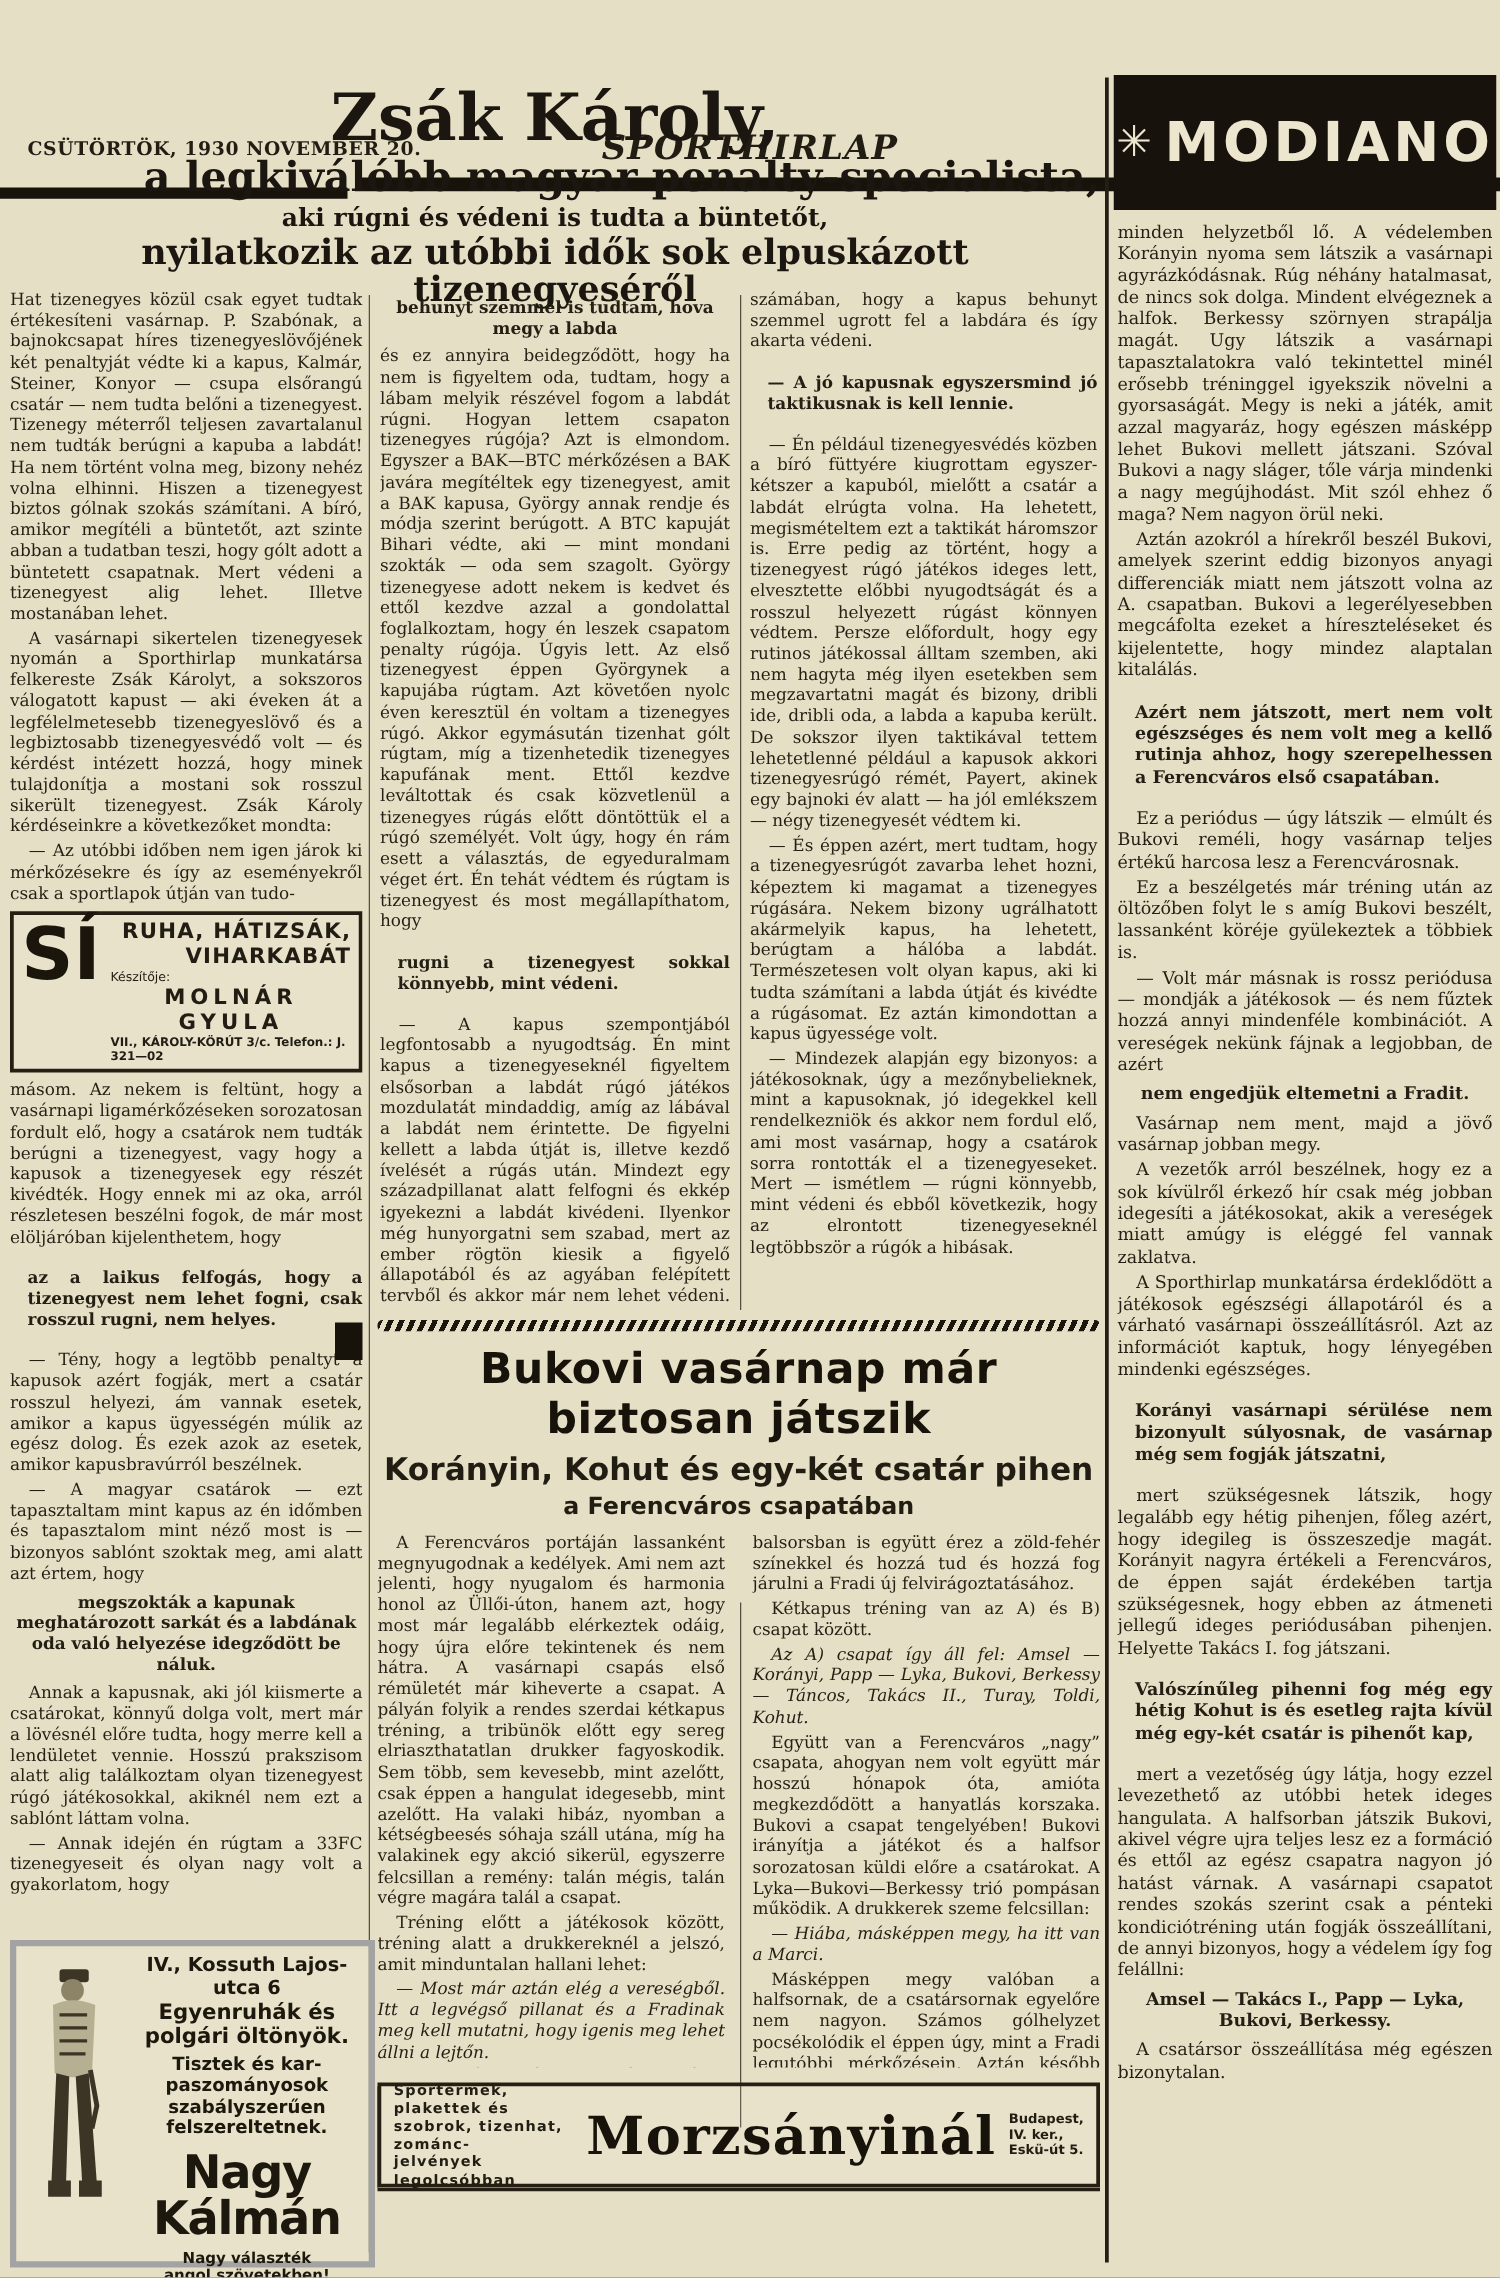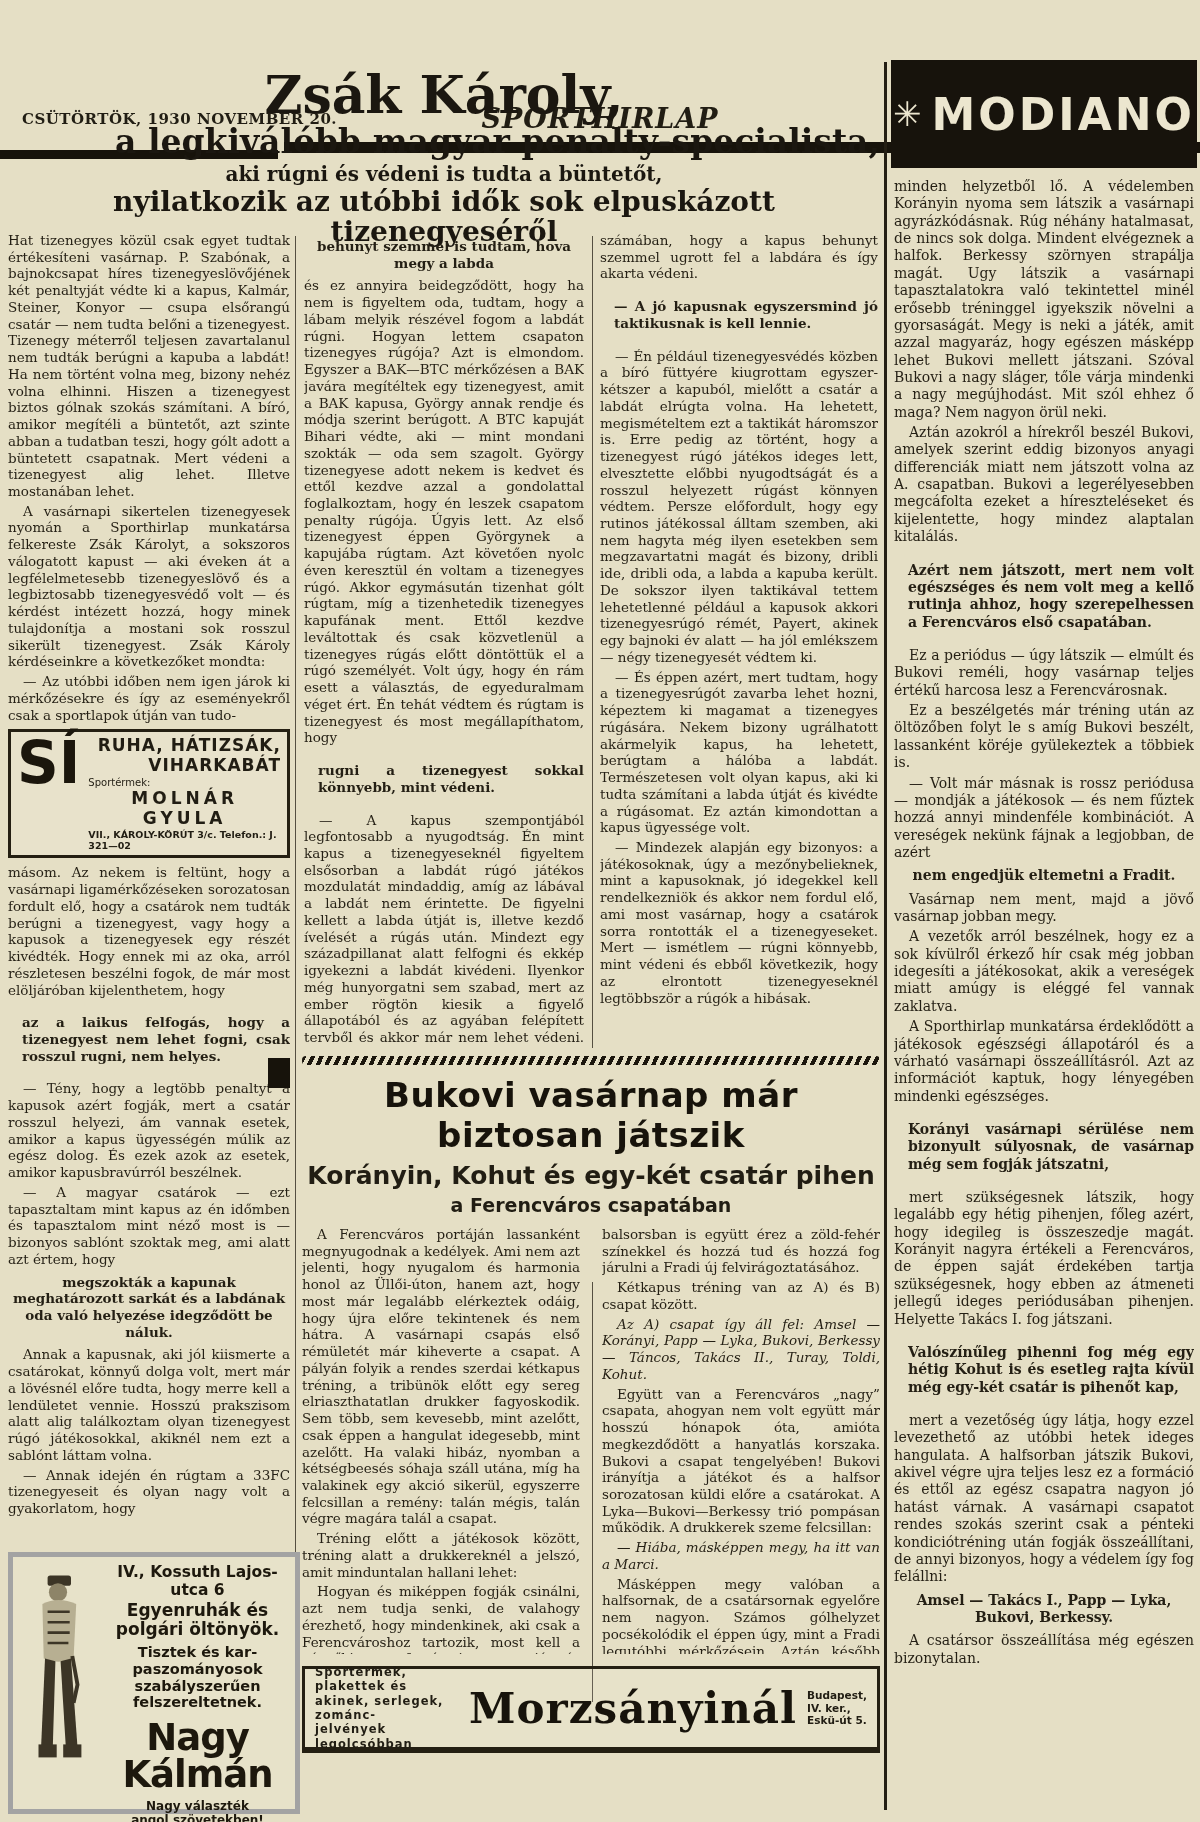--- a/index.html
+++ b/index.html
@@ -92,21 +92,21 @@
   <div class="abs col" style="left:8px;top:232px;width:282px;height:1314px;">
     <p class="np noind">Hat tizenegyes közül csak egyet tudtak értékesíteni vasárnap. P. Szabónak, a bajnokcsapat híres tizenegyeslövőjének két penaltyját védte ki a kapus, Kalmár, Steiner, Konyor — csupa elsőrangú csatár — nem tudta belőni a tizenegyest. Tizenegy méterről teljesen zavartalanul nem tudták berúgni a kapuba a labdát! Ha nem történt volna meg, bizony nehéz volna elhinni. Hiszen a tizenegyest biztos gólnak szokás számítani. A bíró, amikor megítéli a büntetőt, azt szinte abban a tudatban teszi, hogy gólt adott a büntetett csapatnak. Mert védeni a tizenegyest alig lehet. Illetve mostanában lehet.</p>
     <p class="np">A vasárnapi sikertelen tizenegyesek nyomán a Sporthirlap munkatársa felkereste Zsák Károlyt, a sokszoros válogatott kapust — aki éveken át a legfélelmetesebb tizenegyeslövő és a legbiztosabb tizenegyesvédő volt — és kérdést intézett hozzá, hogy minek tulajdonítja a mostani sok rosszul sikerült tizenegyest. Zsák Károly kérdéseinkre a következőket mondta:</p>
     <p class="np">— Az utóbbi időben nem igen járok ki mérkőzésekre és így az eseményekről csak a sportlapok útján van tudo-</p>
 
     <div class="siad">
       <div class="silogo">SÍ</div>
       <div class="sitext">
         <div class="siline">RUHA, HÁTIZSÁK,</div>
         <div class="siline">VIHARKABÁT</div>
-        <div class="sismall">Sportérmek:</div>
+        <div class="sismall">Készítője:</div>
         <div class="simaker">MOLNÁR GYULA</div>
         <div class="siaddr">VII., KÁROLY-KÖRÚT 3/c.  Telefon.: J. 321—02</div>
       </div>
     </div>
 
     <p class="np noind">másom. Az nekem is feltünt, hogy a vasárnapi ligamérkőzéseken sorozatosan fordult elő, hogy a csatárok nem tudták berúgni a tizenegyest, vagy hogy a kapusok a tizenegyesek egy részét kivédték. Hogy ennek mi az oka, arról részletesen beszélni fogok, de már most elöljáróban kijelenthetem, hogy</p>
     <p class="np bc">az a laikus felfogás, hogy a tizenegyest nem lehet fogni, csak rosszul rugni, nem helyes.</p>
     <p class="np">— Tény, hogy a legtöbb penaltyt a kapusok azért fogják, mert a csatár rosszul helyezi, ám vannak esetek, amikor a kapus ügyességén múlik az egész dolog. És ezek azok az esetek, amikor kapusbravúrról beszélnek.</p>
     <p class="np">— A magyar csatárok — ezt tapasztaltam mint kapus az én időmben és tapasztalom mint néző most is — bizonyos sablónt szoktak meg, ami alatt azt értem, hogy</p>
     <p class="np bcc">megszokták a kapunak meghatározott sarkát és a labdának oda való helyezése idegződött be náluk.</p>
@@ -167,36 +167,37 @@
 
   <div class="abs" style="left:302px;top:1056px;width:578px;">
     <div class="wavy"></div>
     <div class="btitle">Bukovi vasárnap már biztosan játszik</div>
     <div class="bsub1">Korányin, Kohut és egy-két csatár pihen</div>
     <div class="bsub2">a Ferencváros csapatában</div>
     <div class="bcols">
       <div class="bcol">
         <p class="np">A Ferencváros portáján lassanként megnyugodnak a kedélyek. Ami nem azt jelenti, hogy nyugalom és harmonia honol az Üllői-úton, hanem azt, hogy most már legalább elérkeztek odáig, hogy újra előre tekintenek és nem hátra. A vasárnapi csapás első rémületét már kiheverte a csapat. A pályán folyik a rendes szerdai kétkapus tréning, a tribünök előtt egy sereg elriaszthatatlan drukker fagyoskodik. Sem több, sem kevesebb, mint azelőtt, csak éppen a hangulat idegesebb, mint azelőtt. Ha valaki hibáz, nyomban a kétségbeesés sóhaja száll utána, míg ha valakinek egy akció sikerül, egyszerre felcsillan a remény: talán mégis, talán végre magára talál a csapat.</p>
         <p class="np">Tréning előtt a játékosok között, tréning alatt a drukkereknél a jelszó, amit minduntalan hallani lehet:</p>
+        <p class="np i">— Most már aztán elég a vereségből. Itt a legvégső pillanat és a Fradinak meg kell mutatni, hogy igenis meg lehet állni a lejtőn.</p>
         <p class="np">Hogyan és miképpen fogják csinálni, azt nem tudja senki, de valahogy érezhető, hogy mindenkinek, aki csak a Ferencvároshoz tartozik, most kell a végsőkig megfeszítenie az erejét és most kell megmutatnia, hogy a</p>
       </div>
       <div class="bcol">
         <p class="np noind">balsorsban is együtt érez a zöld-fehér színekkel és hozzá tud és hozzá fog járulni a Fradi új felvirágoztatásához.</p>
         <p class="np">Kétkapus tréning van az A) és B) csapat között.</p>
         <p class="np i">Az A) csapat így áll fel: Amsel — Korányi, Papp — Lyka, Bukovi, Berkessy — Táncos, Takács II., Turay, Toldi, Kohut.</p>
         <p class="np">Együtt van a Ferencváros „nagy” csapata, ahogyan nem volt együtt már hosszú hónapok óta, amióta megkezdődött a hanyatlás korszaka. Bukovi a csapat tengelyében! Bukovi irányítja a játékot és a halfsor sorozatosan küldi előre a csatárokat. A Lyka—Bukovi—Berkessy trió pompásan működik. A drukkerek szeme felcsillan:</p>
         <p class="np i">— Hiába, másképpen megy, ha itt van a Marci.</p>
         <p class="np">Másképpen megy valóban a halfsornak, de a csatársornak egyelőre nem nagyon. Számos gólhelyzet pocsékolódik el éppen úgy, mint a Fradi legutóbbi mérkőzésein. Aztán később kezd jobban menni. A csatárok megszokják hátuk mögött az okosan irányító, támadó centerhalfot. Különösen a kis Takácsnak megy nagyon. Olyan agilis, fürge, hogy a legjobb napjaira emlékeztet. Mindenben benne van és</p>
       </div>
     </div>
 
     <div class="morz" style="margin-top:12px;height:70px;">
       <div class="mleft">
         <div>Sportérmek, plakettek és</div>
-        <div>akinek, serlegek, zománc-</div>
+        <div>szobrok, tizenhat, zománc-</div>
         <div>jelvények legolcsóbban</div>
       </div>
       <div class="mname">Morzsányinál</div>
       <div class="mright">
         <div>Budapest,</div>
         <div>IV. ker.,</div>
         <div>Eskü-út 5.</div>
       </div>
     </div>
   </div>

